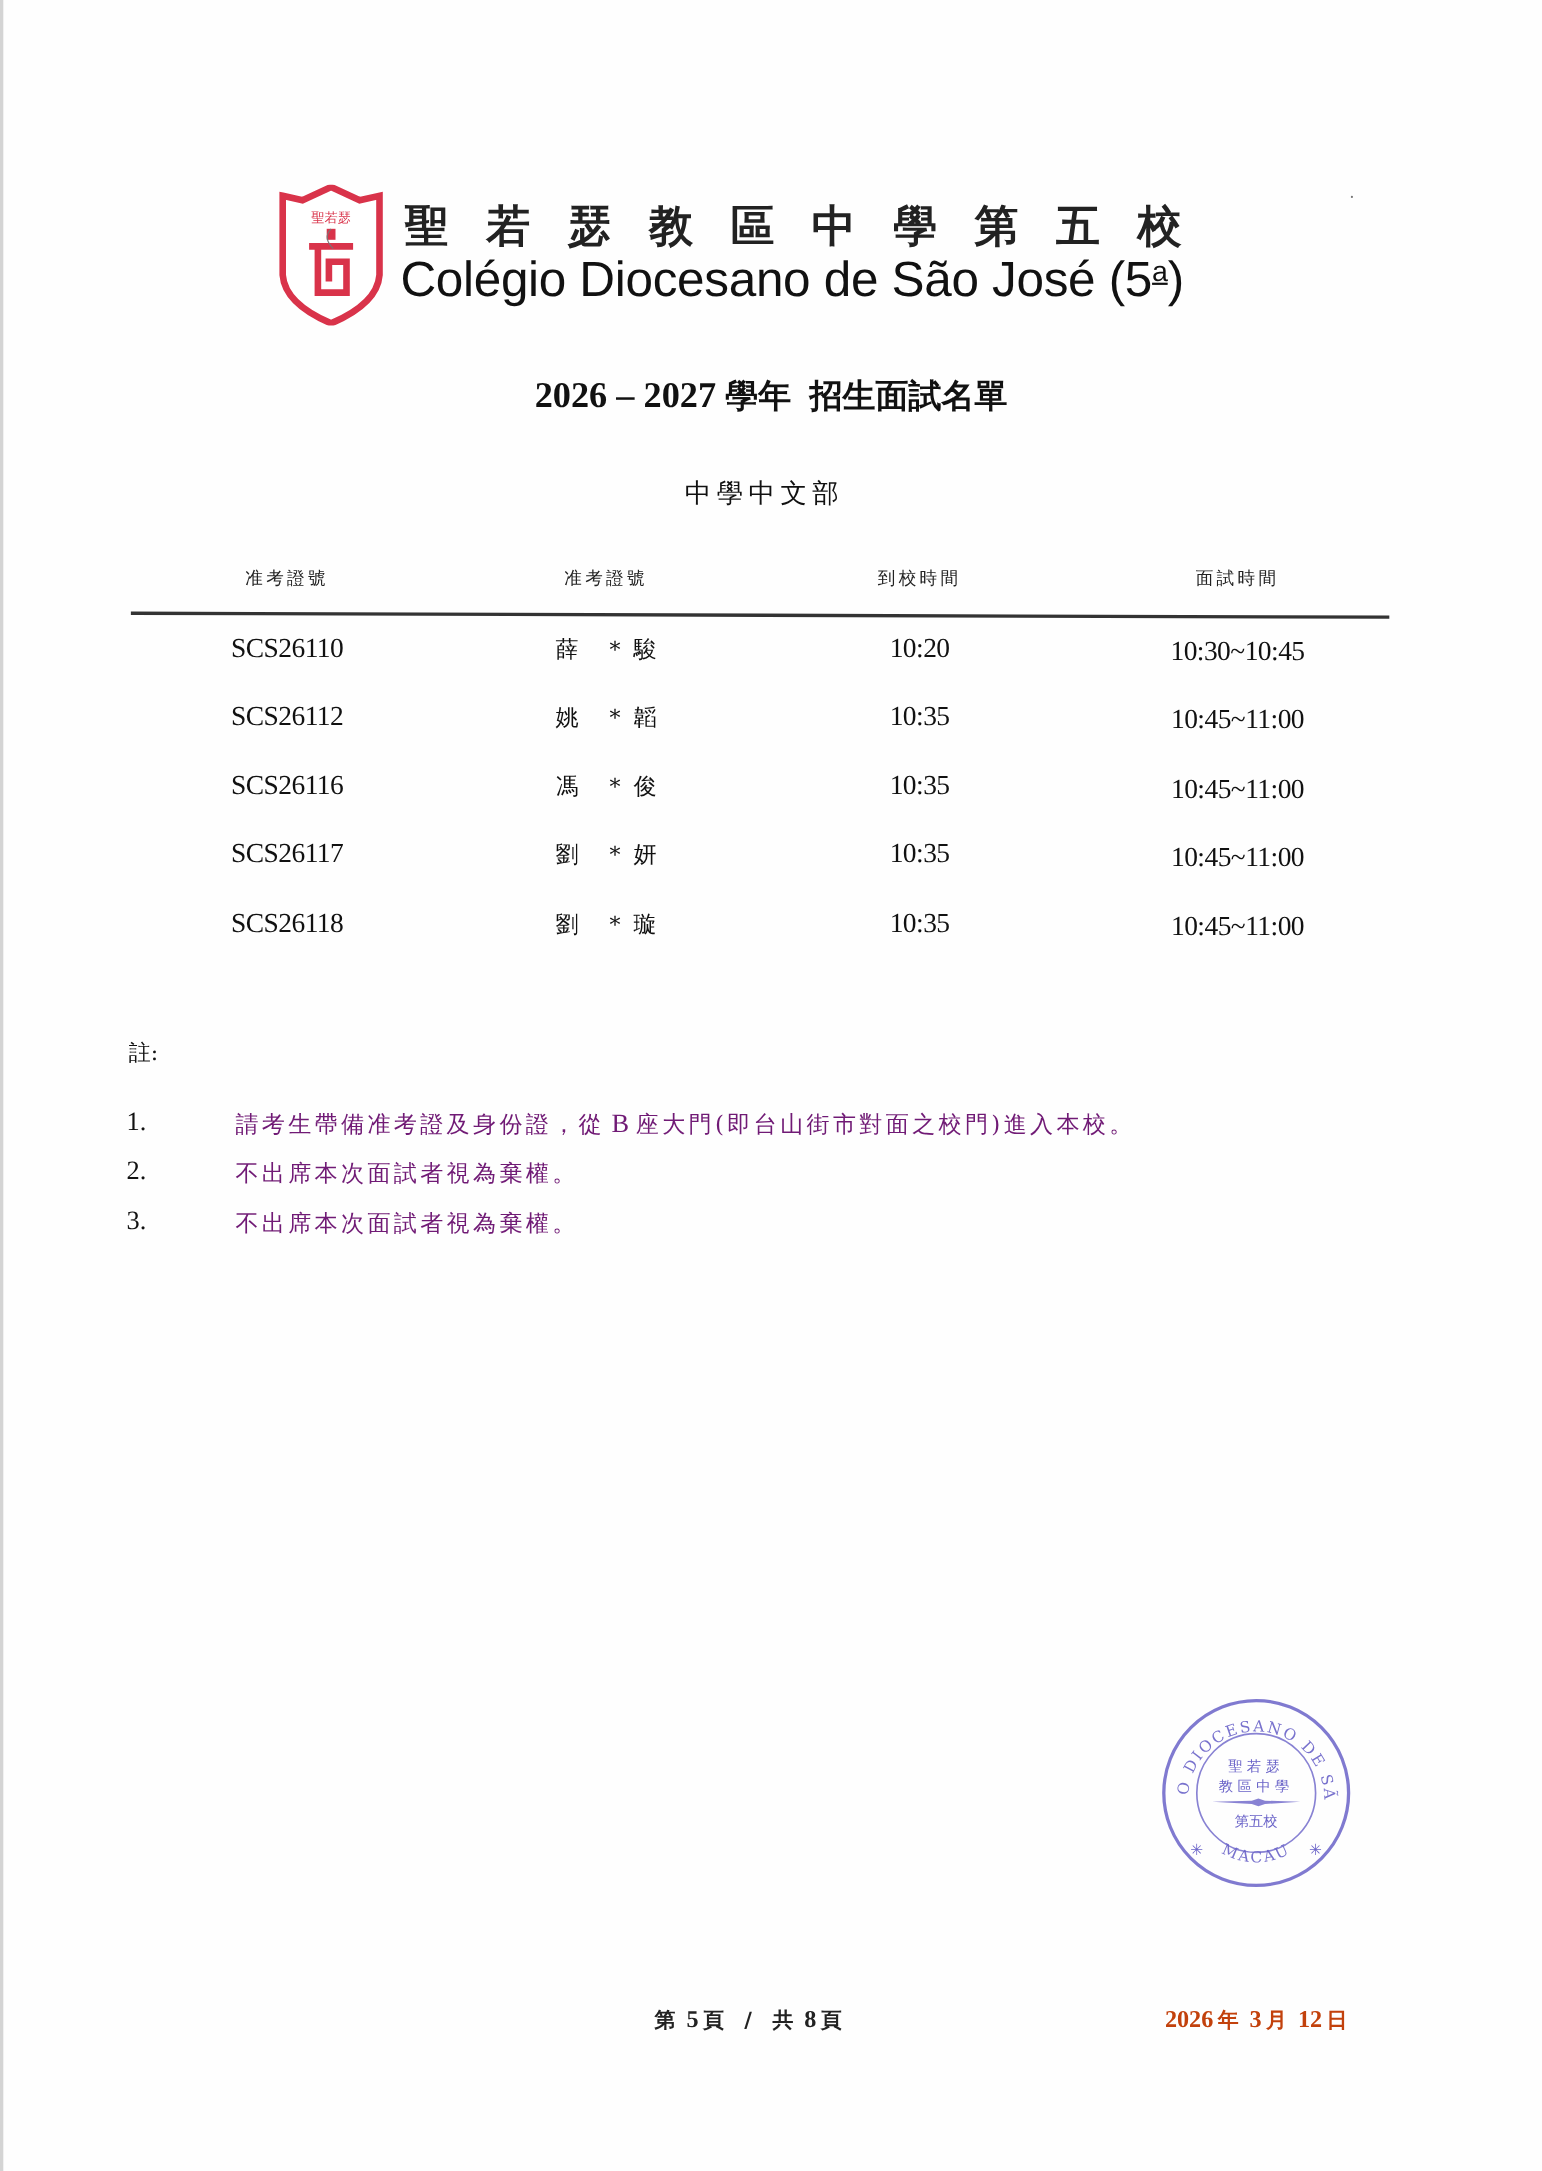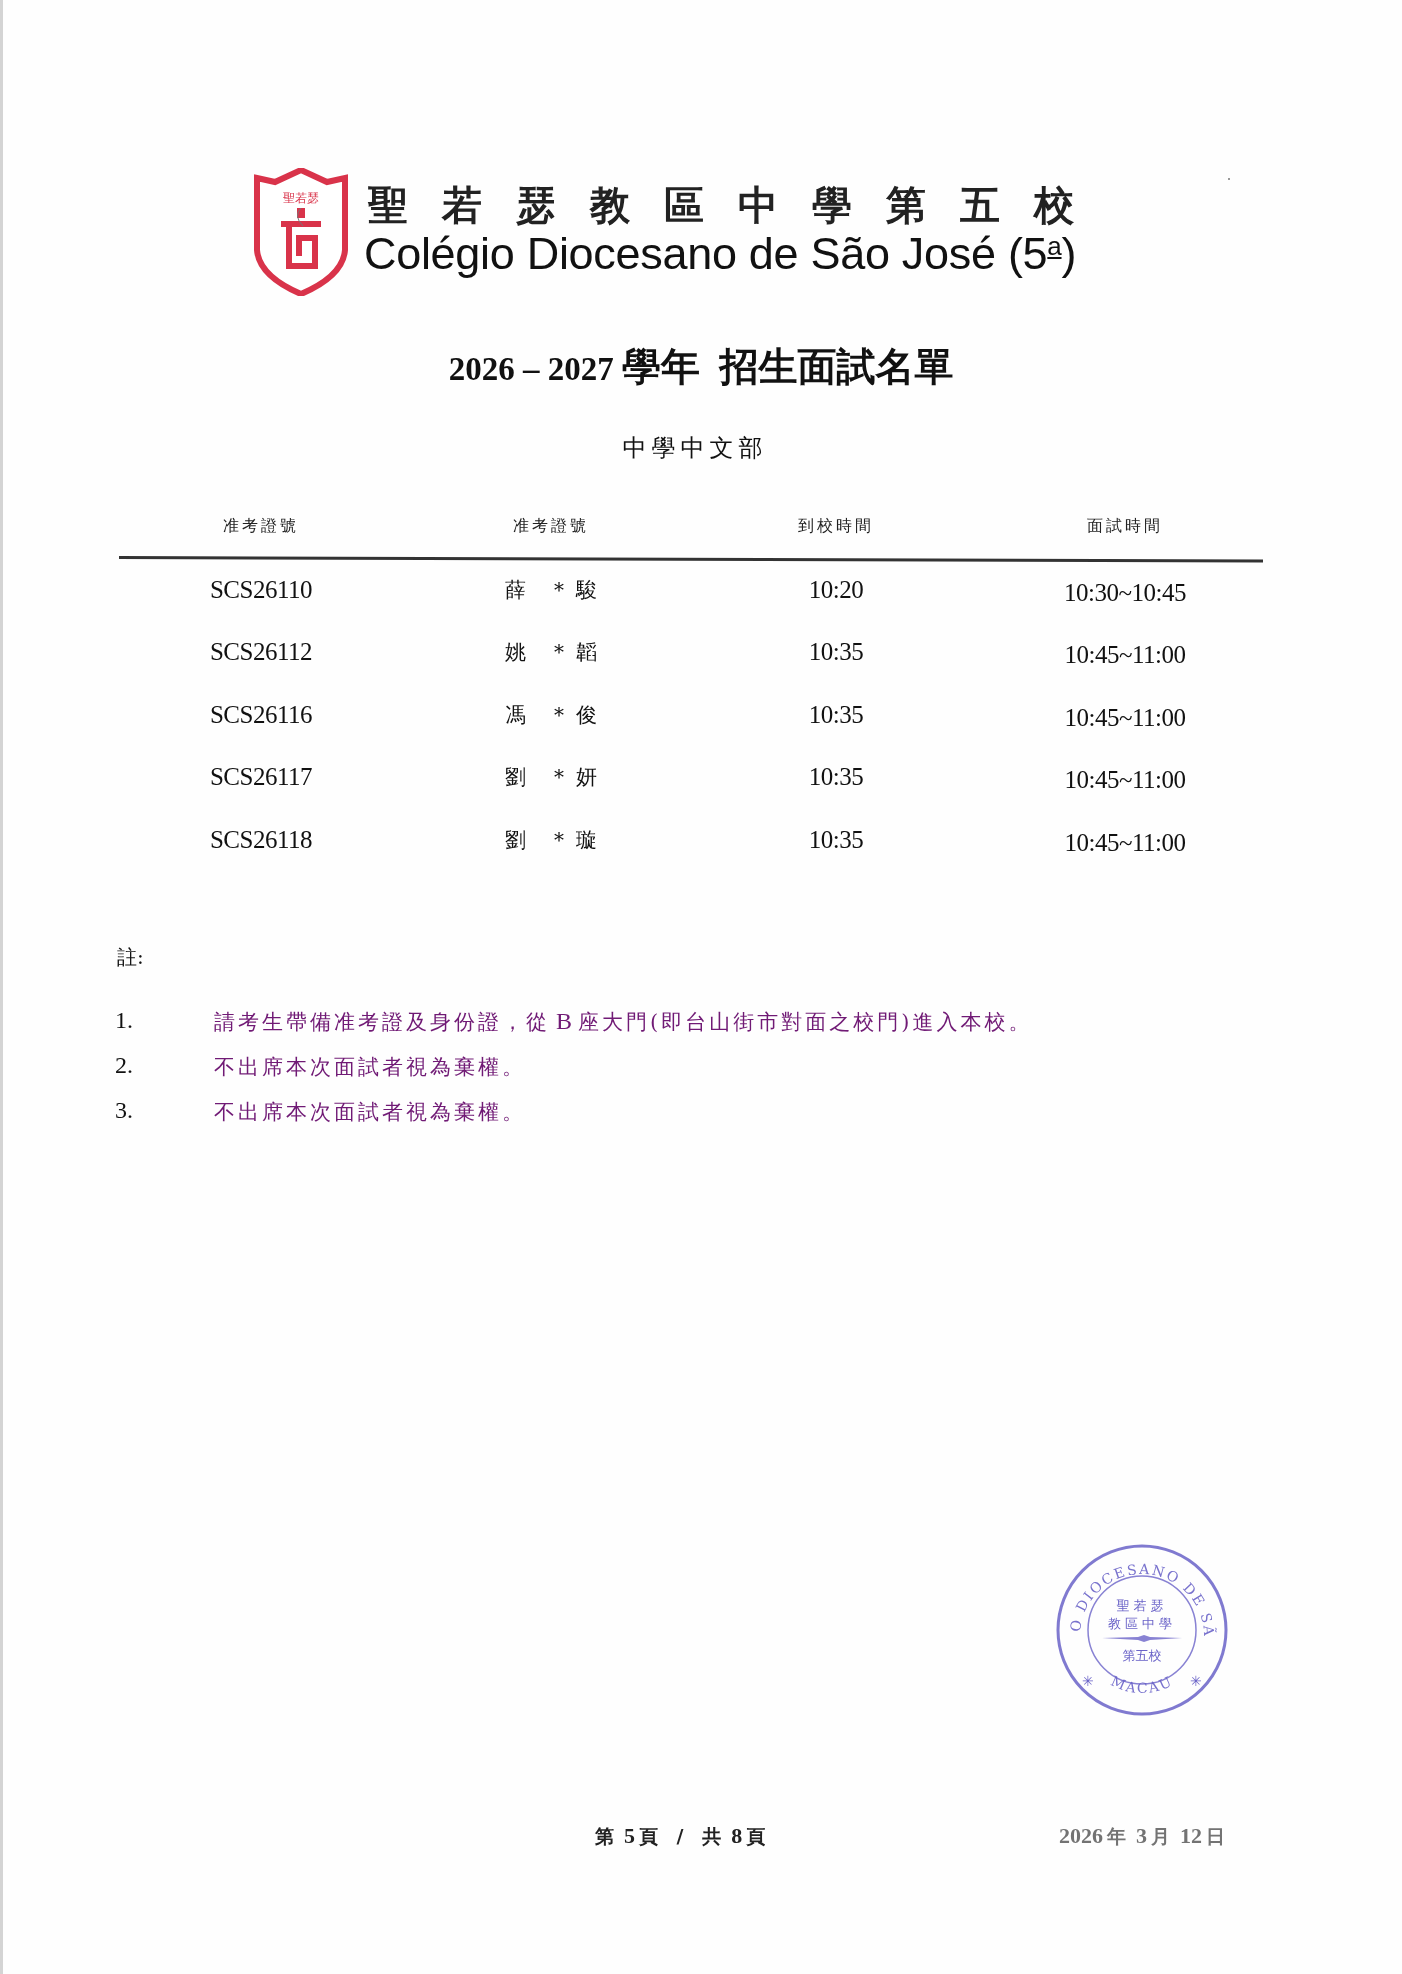--- a/index.html
+++ b/index.html
@@ -21,21 +21,21 @@
     position:absolute; left:364px; top:228px;
     font-family:"Liberation Sans", sans-serif; font-size:45px; color:#111; white-space:nowrap;
     letter-spacing:-0.3px;
   }
   .school-pt sup { font-size:26px; text-decoration:underline; vertical-align:14px; }
 
   .doc-title {
     position:absolute; left:0; width:1402px; top:340px; text-align:center;
     font-family:"Liberation Serif", serif; font-weight:bold; font-size:33px; color:#111;
   }
-  .doc-title .cn { font-family:Liberation Serif, serif; font-size:39px; }
+  .doc-title .cn { font-family:Liberation Sans, sans-serif; font-size:30px; }
   .dept {
     position:absolute; left:0; width:1390px; top:432px; text-align:center;
     font-family:"DejaVu Serif", serif; font-size:24px; letter-spacing:5px; color:#111;
   }
 
   .thead { position:absolute; top:516px; left:0; width:1402px; height:36px; }
   .th {
     position:absolute; font-family:"DejaVu Serif", serif; font-size:16px;
     letter-spacing:3px; color:#222; text-align:center; width:200px;
   }
@@ -61,21 +61,21 @@
   .note .txt .lat { font-family:"Liberation Serif", serif; font-size:24px; letter-spacing:0; margin:0 6px; }
 
   .stamp { position:absolute; left:1052px; top:1540px; width:180px; height:180px; }
 
   .footer-page {
     position:absolute; left:595px; top:1823px;
     font-family:"DejaVu Serif", serif; font-weight:bold; font-size:19px; letter-spacing:6px; color:#222; white-space:nowrap;
   }
   .footer-date {
     position:absolute; left:1055px; top:1823px;
-    font-family:"DejaVu Serif", serif; font-weight:bold; font-size:19px; letter-spacing:6px; color:#737373; white-space:nowrap;
+    font-family:"DejaVu Serif", serif; font-weight:bold; font-size:19px; letter-spacing:6px; color:#c2410c; white-space:nowrap;
   }
   .footer-date .n, .footer-page .n { font-family:"Liberation Serif", serif; font-size:22px; letter-spacing:0; margin:0 4px; }
 </style>
 </head>
 <body>
 
 <div class="edge"></div>
 <div class="speck"></div>
 
 <svg class="logo" viewBox="0 0 96 128">

